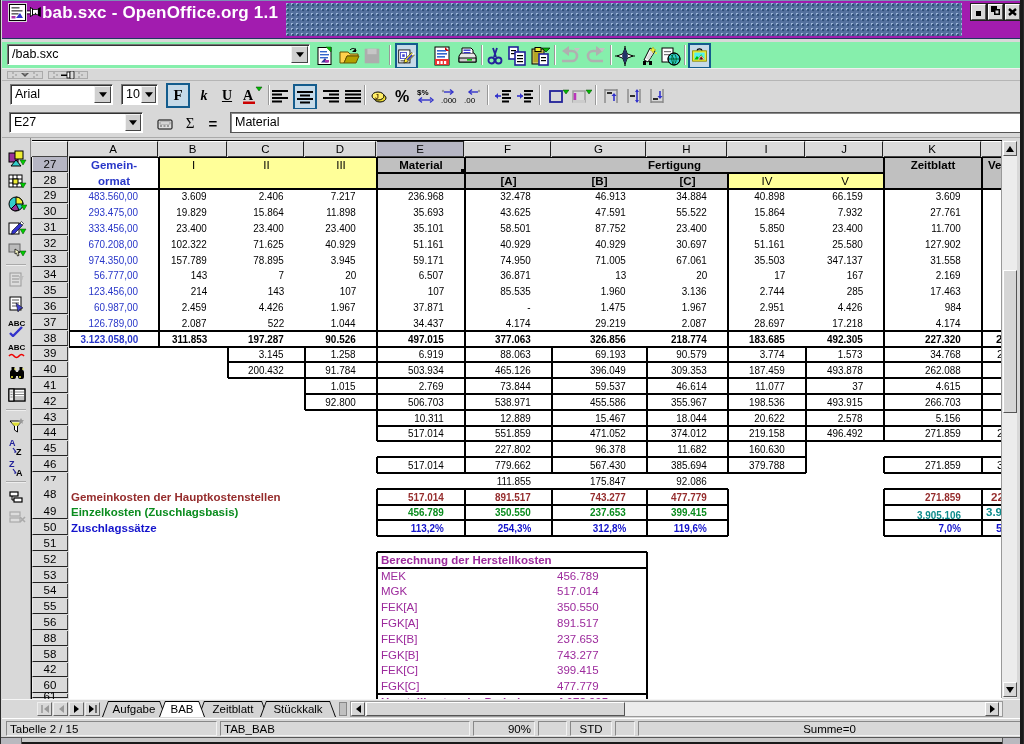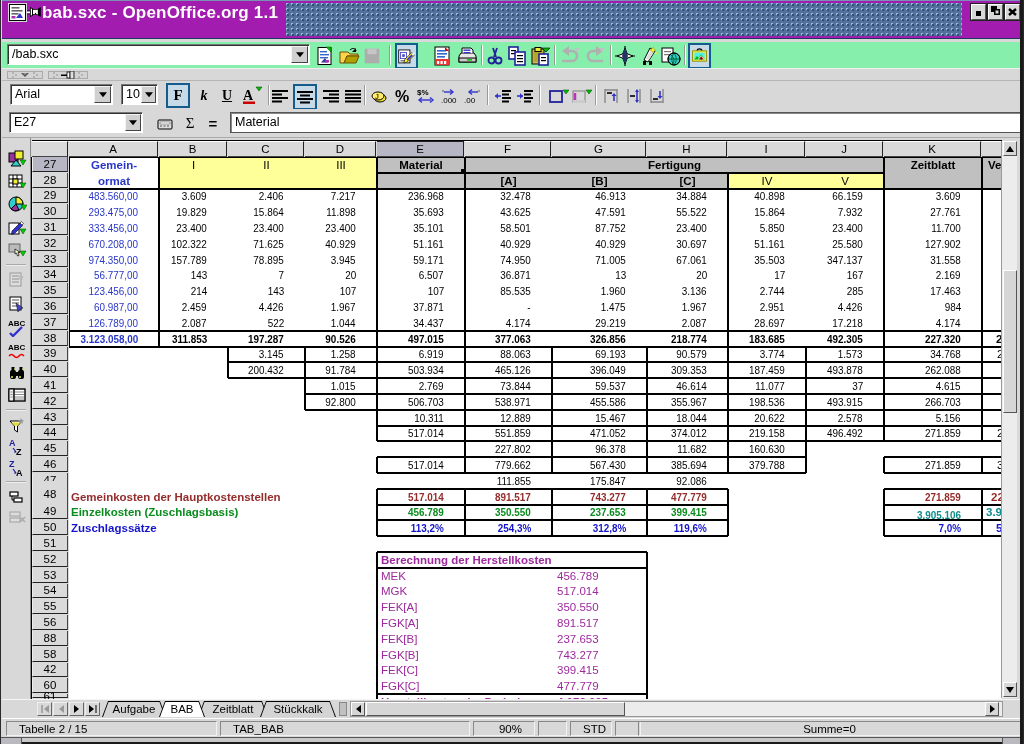--- a/index.html
+++ b/index.html
@@ -50,21 +50,21 @@
 .vsb{position:absolute;right:6px;top:141px;width:16px;height:557px;background:#ececec;border-left:1px solid #999}
 .sbtn{position:absolute;left:1px;width:14px;height:15px;background:#d6d6d6;border:1px solid #fff;border-right-color:#555;border-bottom-color:#555;display:flex;align-items:center;justify-content:center}
 .arr{width:0;height:0;border:4px solid transparent}
 .thumb{position:absolute;background:#d6d6d6;border:1px solid #fff;border-right-color:#555;border-bottom-color:#555}
 .tabbar{position:absolute;left:1px;right:1px;top:699px;height:18px;background:#d8d8d8;border-top:1px solid #f5f5f5}
 .tnav{position:absolute;top:2px;width:15px;height:14px;background:#d8d8d8;border:1px solid #eee;border-right-color:#666;border-bottom-color:#666;display:flex;align-items:center;justify-content:center;font-size:8px;color:#333}
 .tab{position:absolute;top:1px;height:16px;background:#000;clip-path:polygon(6px 0,calc(100% - 6px) 0,100% 100%,0 100%);text-align:center;font-size:11.5px;color:#000}
 .tab .ti{position:absolute;left:1px;right:1px;top:1px;bottom:0;background:#d4d4d4;clip-path:polygon(5.5px 0,calc(100% - 5.5px) 0,100% 100%,0 100%);padding-top:1px}
 .tab.act .ti{background:#fff}
 .sbar{position:absolute;left:1px;right:1px;top:718px;height:19px;background:#d8d8d8;border-top:1px solid #fff}
-.sfld{position:absolute;top:2px;height:15px;border:1px solid #888;border-bottom-color:#f2f2f2;border-right-color:#f2f2f2;font-size:11.5px;padding:1px 12px 0;color:#000}
+.sfld{position:absolute;top:2px;height:15px;border:1px solid #888;border-bottom-color:#f2f2f2;border-right-color:#f2f2f2;font-size:11.5px;padding:1px 3px 0;color:#000}
 .bframe{position:absolute;left:0;right:0;top:737px;height:7px;background:#c9c9c9;border-top:1px solid #555;border-bottom:2px solid #1a1a1a}
 
 </style></head><body>
 <div class="win">
 <div class="tbar">
 <div class="dots" style="left:284px;width:676px"></div>
 <svg style="position:absolute;left:6px;top:2px" width="19" height="19" viewBox="0 0 19 19">
         <rect x="0" y="0" width="19" height="19" fill="#d8d8d8"></rect>
         <rect x="1.5" y="1.5" width="16" height="16" fill="#fff" stroke="#000"></rect>
         <rect x="3.5" y="4" width="8" height="1.6" fill="#666"></rect>

